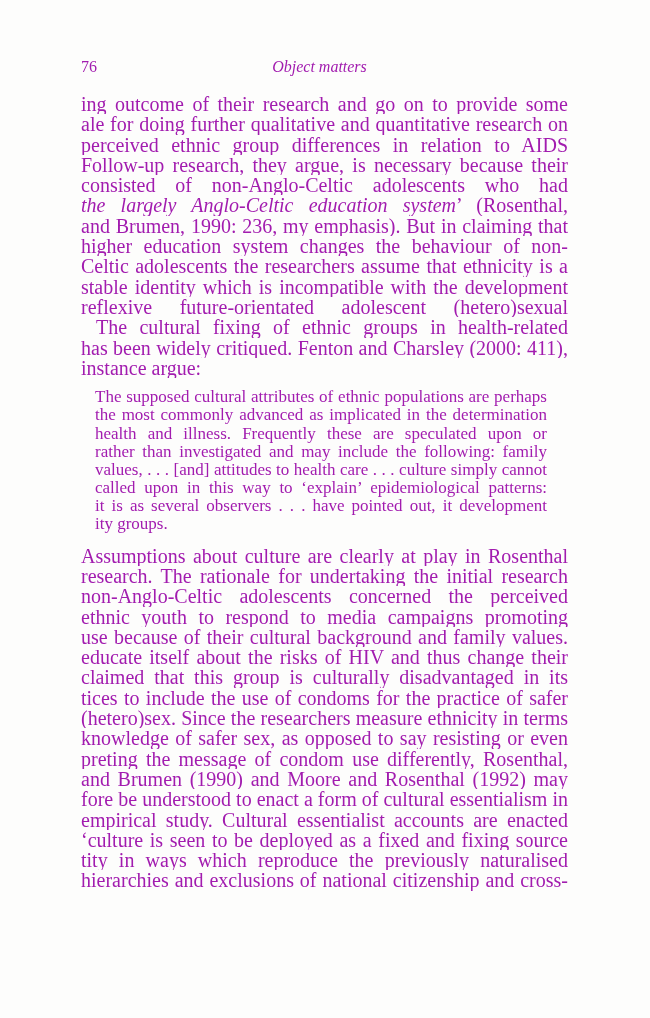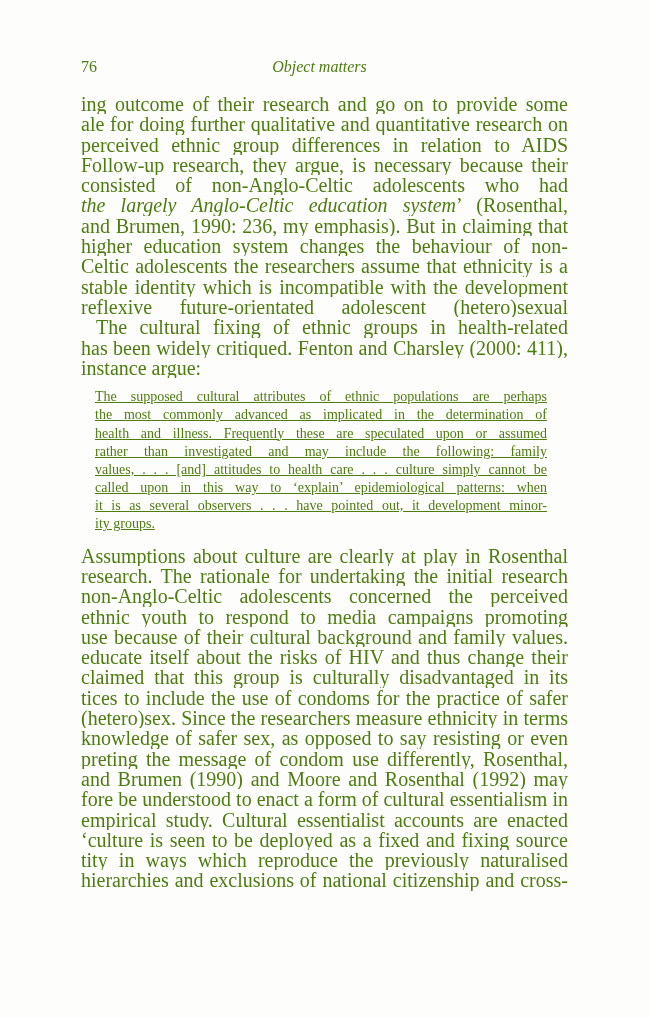--- a/index.html
+++ b/index.html
@@ -5,21 +5,21 @@
   html, body {
     margin: 0;
     padding: 0;
     background: #fdfdfc;
   }
   .page {
     position: relative;
     width: 650px;
     height: 1018px;
     background: #fdfdfc;
-    color: #4d7c0f;
+    color: #a21caf;
     font-family: "Liberation Serif", "DejaVu Serif", serif;
     box-sizing: border-box;
     padding: 56px 82px 0 81px;
     overflow: hidden;
   }
   .header {
     position: relative;
     height: 21px;
     margin-bottom: 17px;
     font-size: 16px;
@@ -45,24 +45,23 @@
   }
   .para.body .line {
     font-size: 20px;
     line-height: 20.3px;
     height: 20.3px;
   }
   .para.quote {
     margin: 10px 21px 12px 14px;
   }
   .para.quote .line {
-    font-size: 14px;
+    font-size: 17px;
     line-height: 18.2px;
     height: 18.2px;
-    text-decoration: underline;
   }
   .line {
     overflow: hidden;
     text-align: justify;
     text-align-last: justify;
     white-space: normal;
   }
   .line.endline {
     text-align-last: left;
   }

